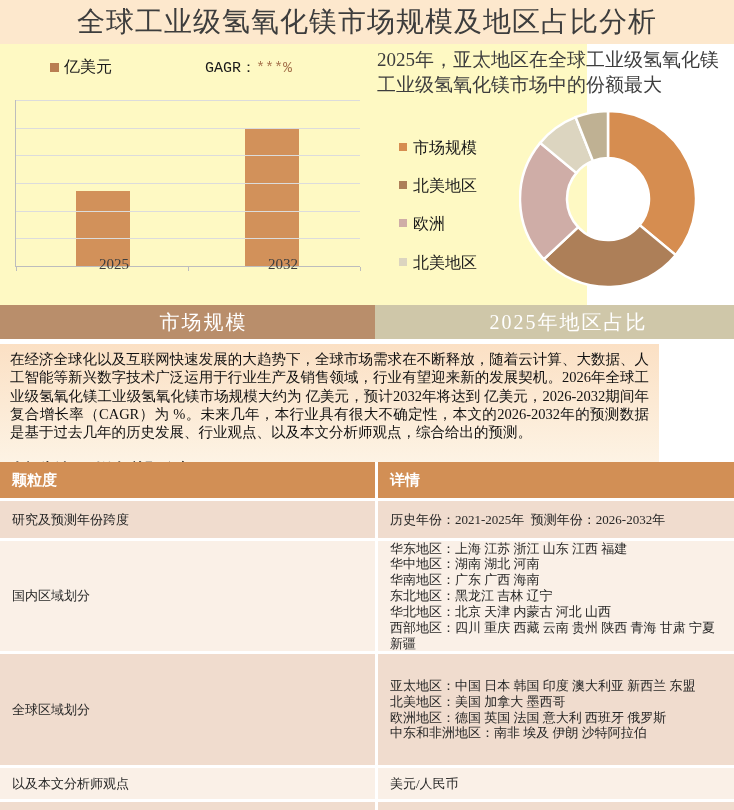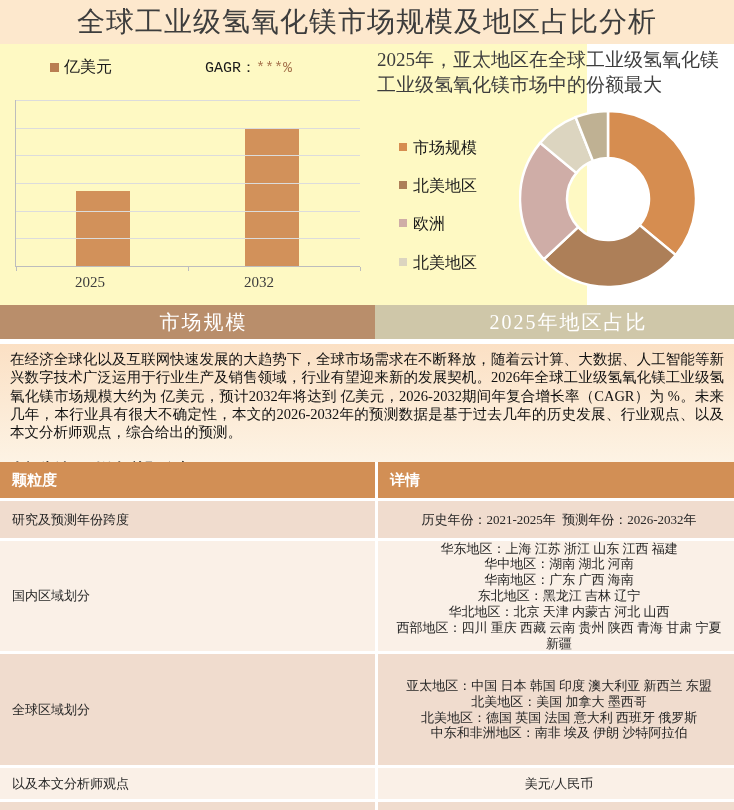--- a/index.html
+++ b/index.html
@@ -28,54 +28,54 @@
   .gagr{position:absolute;left:205px;top:14px;font-size:15px;color:#1a1a1a;font-family:"Liberation Mono","DejaVu Sans Mono",monospace;}
   .gagr .stars{color:var(--cagr-value-text);}
 
   .bar-plot{position:absolute;left:15px;top:56px;width:345px;height:167px;
             border-left:1px solid var(--axis-line);border-bottom:1px solid var(--axis-line);}
   .gridline{position:absolute;left:0;width:100%;height:1px;background:var(--grid-line);}
   .bar{position:absolute;bottom:0;width:54px;}
   .bar-1{left:60px;} .bar-2{left:229px;}
   .tick{position:absolute;bottom:-5px;width:1px;height:4px;background:var(--axis-line);}
   .tick-1{left:0;} .tick-2{left:172px;} .tick-3{left:344px;}
-  .x-label{position:absolute;top:230px;width:54px;text-align:left;font-size:15px;color:#3d3d3d;}
+  .x-label{position:absolute;top:212px;width:54px;text-align:right;font-size:15px;color:#3d3d3d;}
   .x1{left:75px;} .x2{left:244px;}
 
   .pie-title{position:absolute;left:377px;top:4px;width:356px;font-size:19px;line-height:1.3;color:var(--title-text);}
 
   .pie-legend{position:absolute;left:399px;top:94px;}
   .pie-legend-item{display:flex;align-items:flex-start;margin-bottom:19px;font-size:16px;color:#1a1a1a;}
   .pie-legend-item .swatch{width:8px;height:8px;margin-right:6px;margin-top:5px;flex:none;}
   .pie-legend-label{display:inline-block;max-width:72px;line-height:1.2;}
 
   .donut{position:absolute;left:519px;top:66px;}
 
   
   .banner{position:absolute;left:0;top:305px;width:734px;height:34px;display:flex;}
   .banner-half{display:flex;align-items:center;justify-content:center;color:var(--banner-text);font-size:20px;letter-spacing:2px;}
   .banner-left{width:375px;background:var(--banner-left-bg);padding-left:32px;}
   .banner-right{width:359px;background:var(--banner-right-bg);padding-left:28px;}
 
   
-  .intro{position:absolute;left:0;top:344px;width:734px;height:118px;
+  .intro{position:absolute;left:0;top:344px;width:659px;height:118px;
          background:linear-gradient(to bottom,var(--intro-bg-top),var(--intro-bg-bottom));
          padding:6px 10px 0 10px;}
   .intro p{font-size:14.5px;line-height:1.26;color:#111;text-align:justify;}
   .table-title{text-align:left;font-weight:bold;font-size:15px;color:#000;margin-top:19px;}
 
   
   .grid-table{position:absolute;left:0;top:462px;width:734px;display:grid;
               grid-template-columns:375px 356px;grid-template-rows:36px 37px 110px 111px 31px 8px;
               column-gap:3px;row-gap:3px;background:#fff;}
   .cell{display:flex;flex-direction:column;justify-content:center;padding:0 0 0 12px;
         font-size:13px;color:var(--body-text);}
   .th{background:var(--table-header-bg);color:var(--table-header-text);font-weight:bold;font-size:15px;}
   .pink{background:var(--row-pink-bg);} .light{background:var(--row-light-bg);}
-  .detail-line{white-space:pre-wrap;line-height:1.22;padding-right:6px;text-align:center;}
+  .detail-line{white-space:pre-wrap;line-height:1.22;padding-right:6px;}
 </style>
 </head>
 <body>
 
 <div class="page">
 
   <div class="header">
     <div class="title">全球工业级氢氧化镁市场规模及地区占比分析</div>
   </div>
 
@@ -163,21 +163,21 @@
       <div class="detail-line">华南地区：广东 广西 海南</div>
       <div class="detail-line">东北地区：黑龙江 吉林 辽宁</div>
       <div class="detail-line">华北地区：北京 天津 内蒙古 河北 山西</div>
       <div class="detail-line">西部地区：四川 重庆 西藏 云南 贵州 陕西 青海 甘肃 宁夏 新疆</div>
     </div>
 
     <div class="cell pink">全球区域划分</div>
     <div class="cell pink">
       <div class="detail-line">亚太地区：中国 日本 韩国 印度 澳大利亚 新西兰 东盟</div>
       <div class="detail-line">北美地区：美国 加拿大 墨西哥</div>
-      <div class="detail-line">北美地区：德国 英国 法国 意大利 西班牙 俄罗斯</div>
+      <div class="detail-line">欧洲地区：德国 英国 法国 意大利 西班牙 俄罗斯</div>
       <div class="detail-line">中东和非洲地区：南非 埃及 伊朗 沙特阿拉伯</div>
     </div>
 
     <div class="cell light">以及本文分析师观点</div>
     <div class="cell light">
       <div class="detail-line">美元/人民币</div>
     </div>
 
     <div class="cell pink"></div>
     <div class="cell pink"></div>

